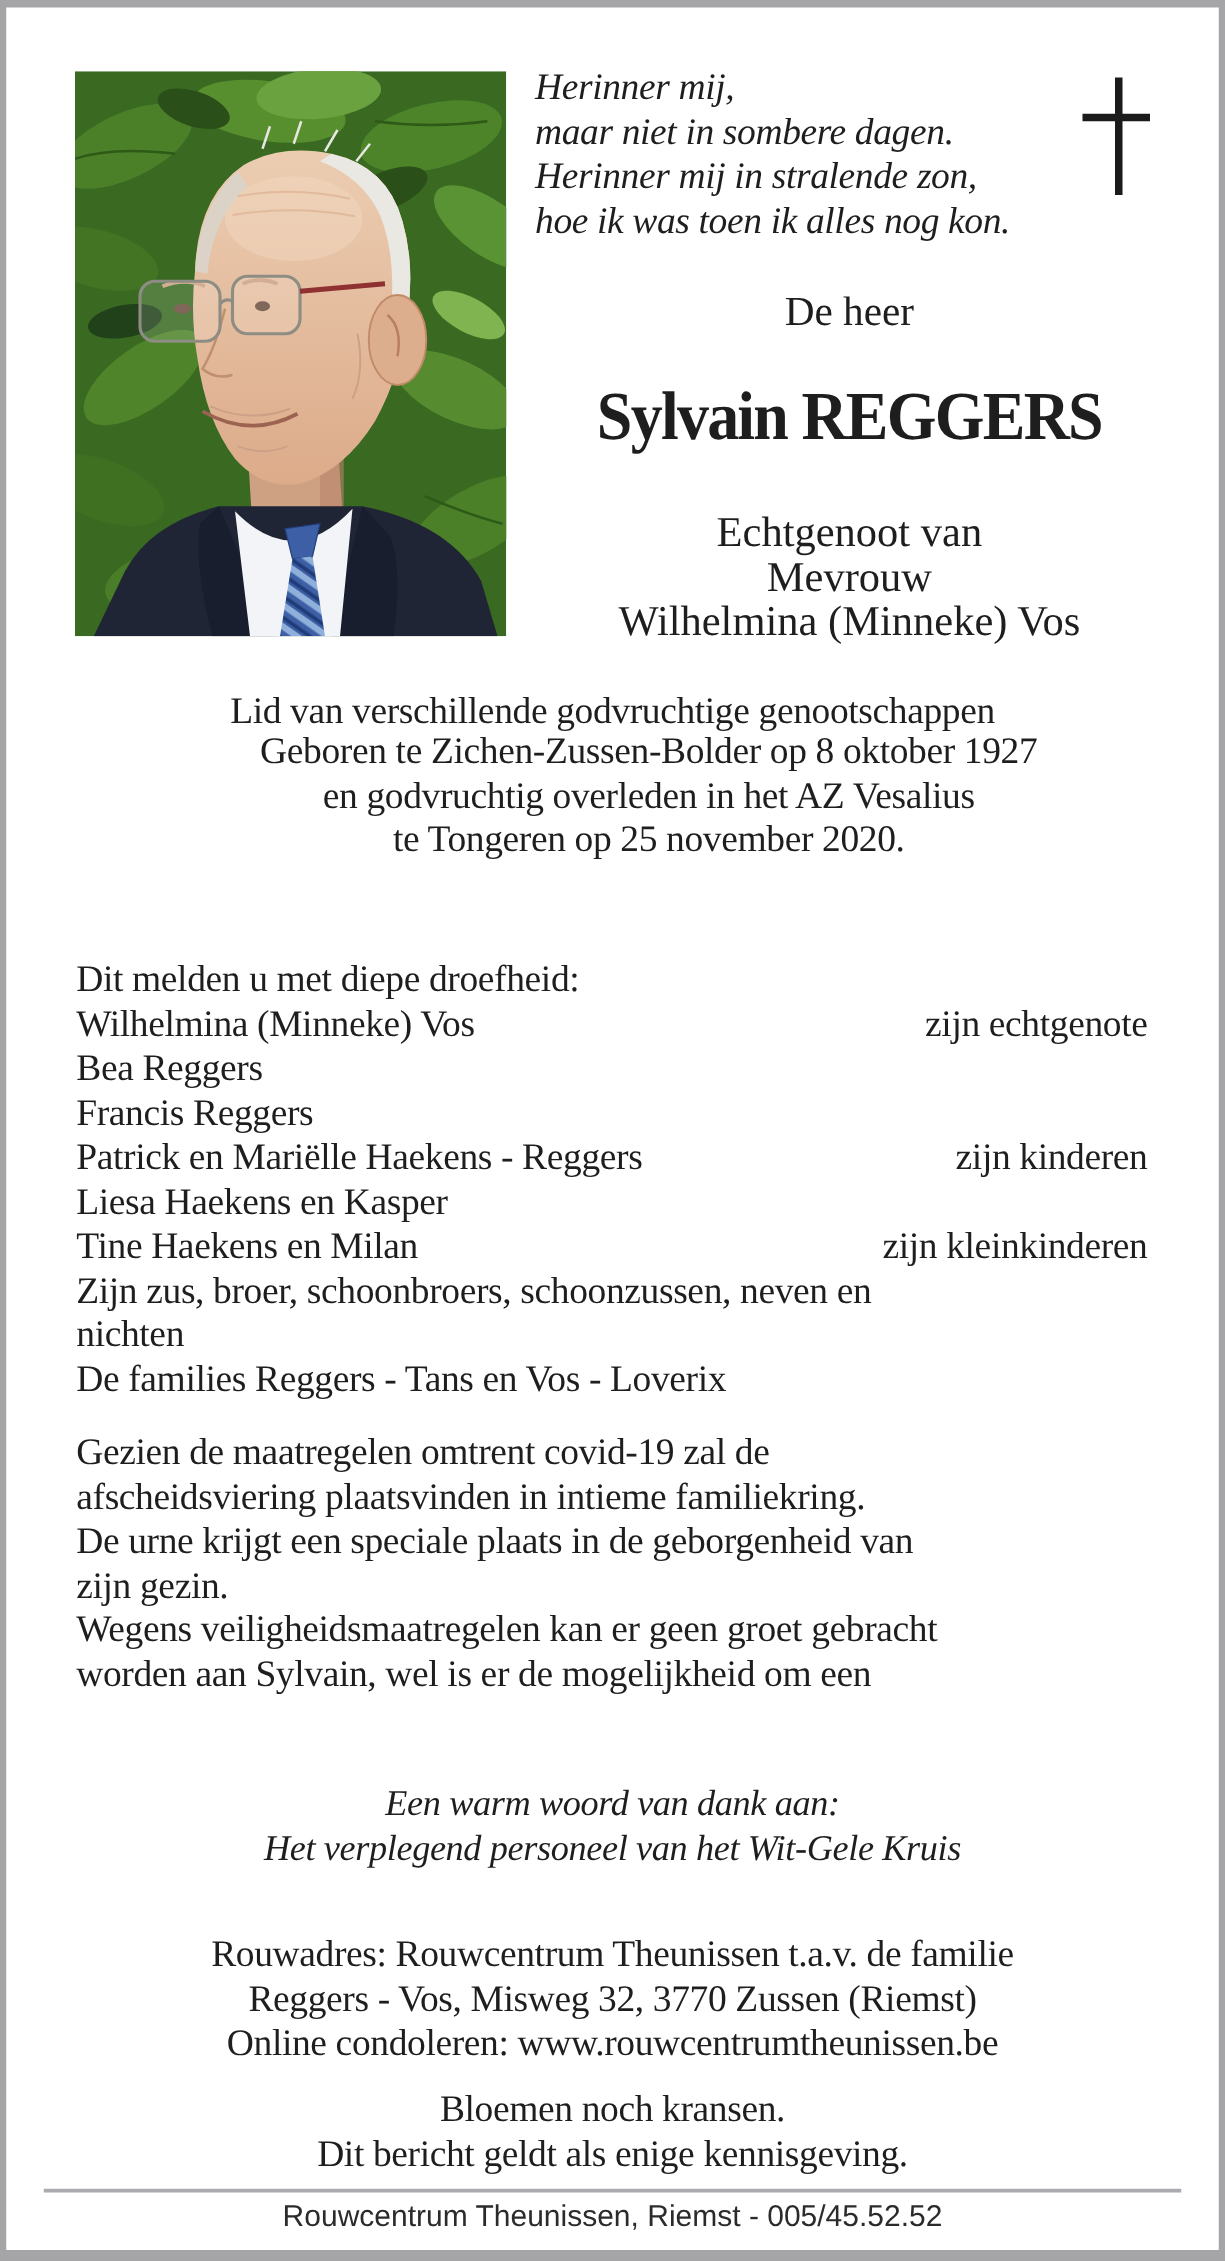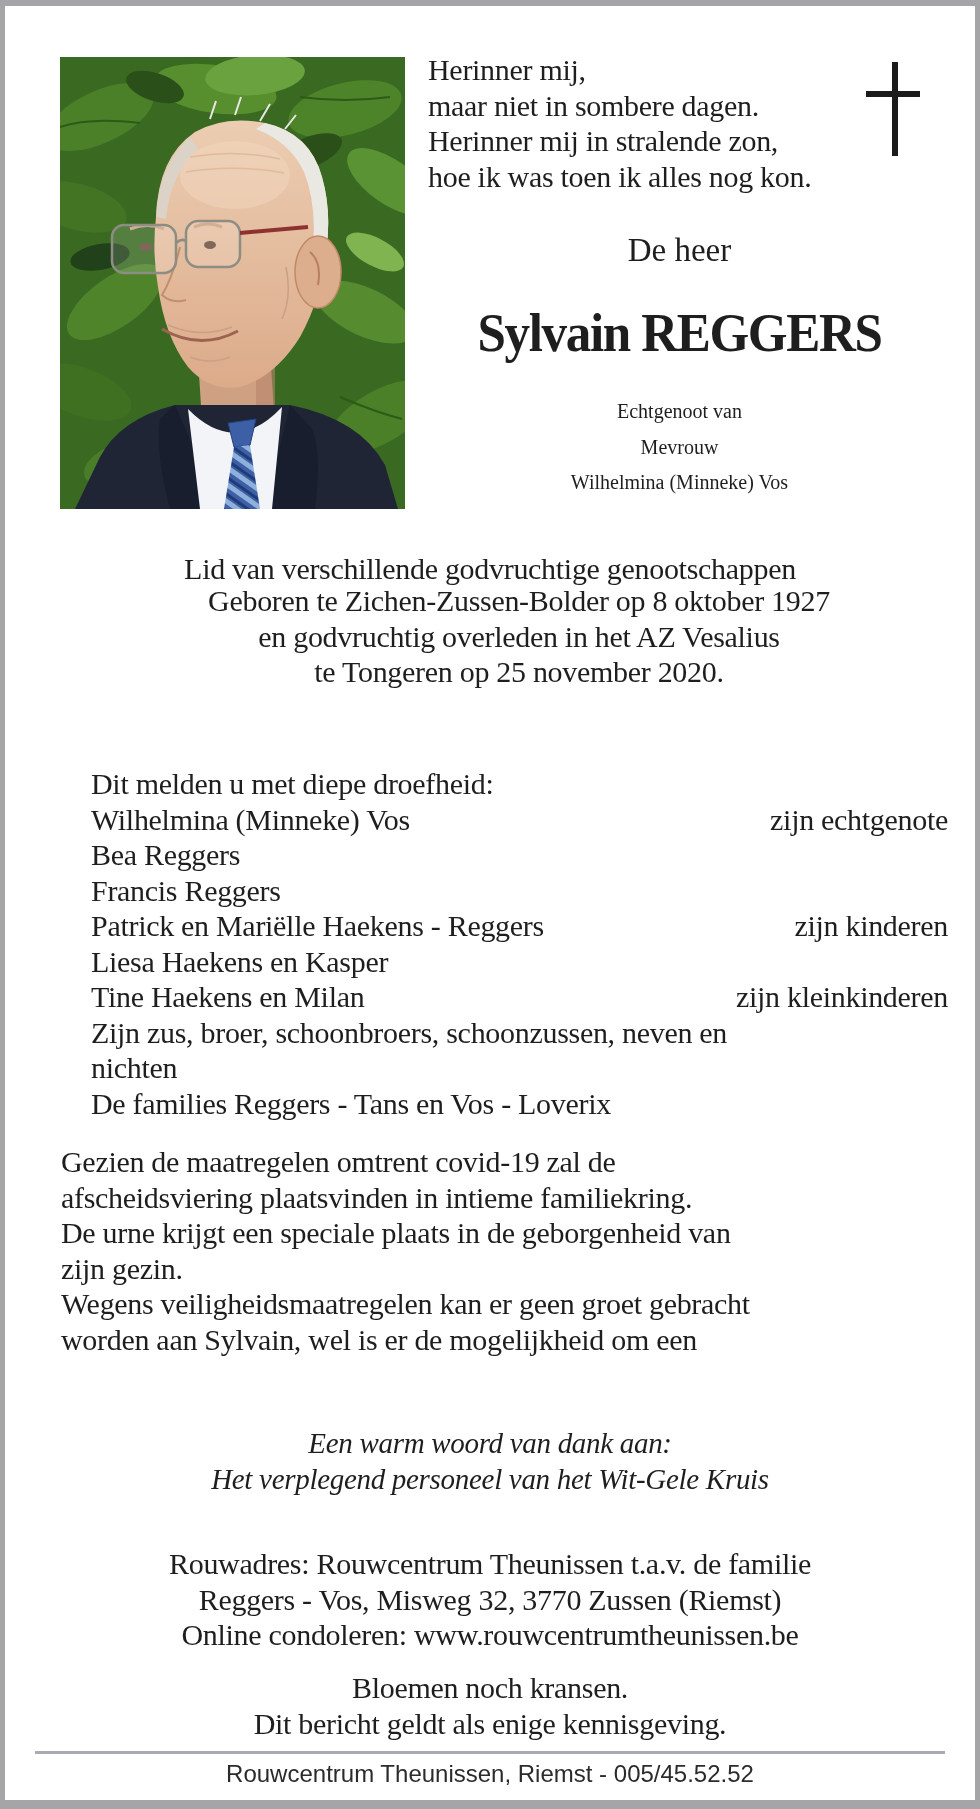--- a/index.html
+++ b/index.html
@@ -16,46 +16,46 @@
     background:#ffffff;
   }
   
   .photo{
     position:absolute;left:55px;top:51px;width:345px;height:452px;
     display:block;
   }
   
   .poem{
     position:absolute;left:423px;top:46px;
-    font-size:30px;line-height:35.5px;
+    font-style:italic;font-size:30px;line-height:35.5px;
     letter-spacing:-0.3px;white-space:nowrap;
   }
   
   .cross{position:absolute;left:861px;top:56px;width:54px;height:94px;}
   .cross .v{position:absolute;left:26px;top:0;width:6px;height:94px;background:#1b1b1b;}
   .cross .h{position:absolute;left:0;top:29px;width:54px;height:6px;background:#1b1b1b;}
   
   .rightcol{position:absolute;left:402px;width:545px;text-align:center;}
   .honorific{top:225px;font-size:33px;line-height:38px;}
   .name{
     top:297px;margin:0;font-size:55px;line-height:60px;font-weight:700;
     letter-spacing:-1.5px;transform:scaleX(.93);transform-origin:center;
     white-space:nowrap;
   }
-  .spouse{top:388px;font-size:20px;line-height:35.5px;}
+  .spouse{top:403px;font-size:34px;line-height:35.5px;}
   
   .centerblock{position:absolute;left:0;width:970px;text-align:center;font-size:30px;line-height:35.5px;letter-spacing:-0.3px;}
   .membership{top:545px;}
   .lifedates{top:577px;padding-left:29px;}
   .thanks{top:1420px;font-style:italic;font-size:29px;}
   .address{top:1523px;margin-top:17px;}
   .closing{top:1664px;}
   
   .leftblock{position:absolute;left:56px;width:857px;font-size:30px;line-height:35.5px;letter-spacing:-0.3px;}
-  .family{top:760px;margin-left:30px;}
+  .family{top:760px;}
   .famrow{display:flex;justify-content:space-between;}
   .covid{top:1138px;}
   .sepline{position:absolute;left:30px;top:1745px;width:910px;height:3px;background:#aaaab1;}
   .footer{
     position:absolute;left:0;top:1753px;width:970px;text-align:center;
     font-family:"Liberation Sans","DejaVu Sans",sans-serif;
     font-size:24px;line-height:30px;color:#2b2b2b;
   }
 </style>
 </head>

